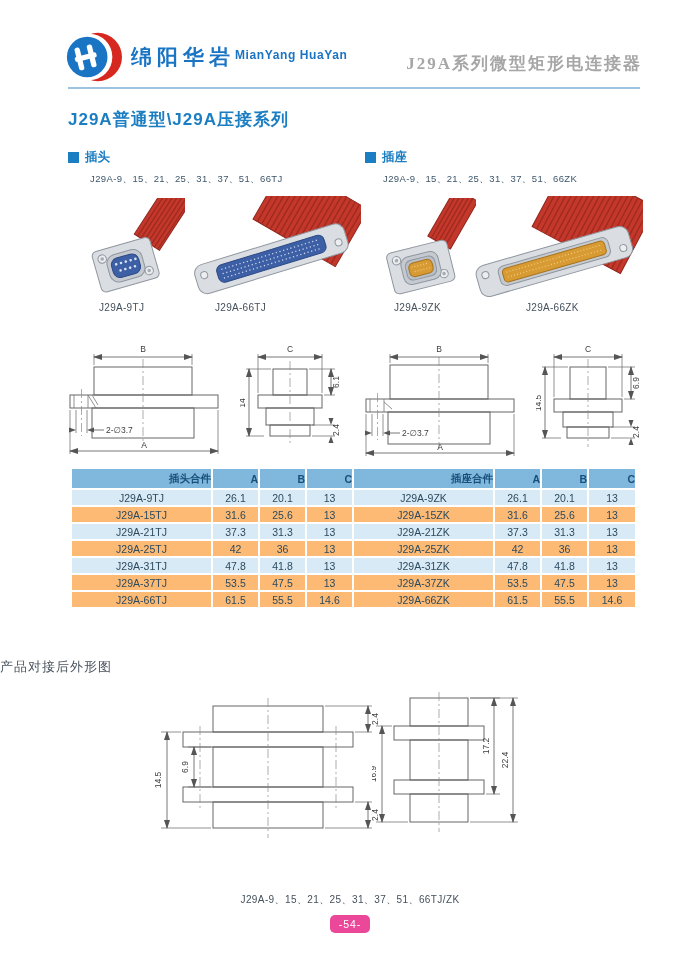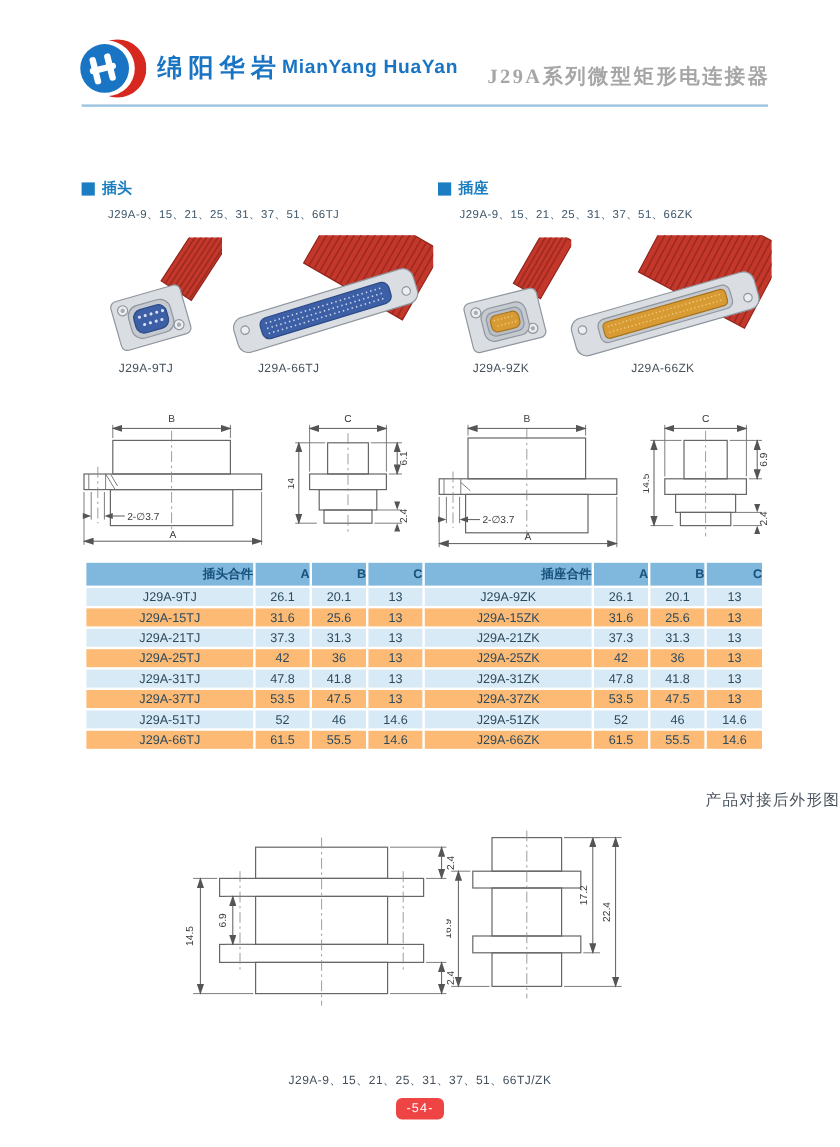--- a/index.html
+++ b/index.html
@@ -4,43 +4,43 @@
 <style>
   html,body{margin:0;padding:0;background:#fff;}
   .page{position:relative;width:700px;height:956px;background:#fff;overflow:hidden;
         font-family:"Liberation Sans",sans-serif;}
   .abs{position:absolute;}
 
   
   .logo-wrap{left:64px;top:30px;display:flex;align-items:center;gap:9px;}
   .logo-text{display:flex;flex-direction:row;line-height:1.05;}
   .logo-cn{font-size:21px;font-weight:bold;color:#1a74c4;letter-spacing:5px;}
-  .logo-en{font-size:16px;font-weight:bold;color:#1a74c4;letter-spacing:.6px;margin-top:3px;text-align:right;}
+  .logo-en{font-size:12px;font-weight:bold;color:#1a74c4;letter-spacing:.6px;margin-top:3px;text-align:right;}
   .doc-title{right:58px;top:52px;font-family:"Liberation Serif",serif;font-size:17px;
              font-weight:600;color:#a6a6a6;letter-spacing:2px;}
   .header-rule{left:68px;top:87px;width:572px;height:2px;background:#9cc4e0;}
 
   
   .section-title{left:68px;top:108px;font-size:17px;font-weight:bold;color:#1b7ec2;letter-spacing:1px;}
   .sub-label{display:flex;align-items:center;gap:6px;font-size:12.5px;font-weight:bold;color:#1b7ec2;}
   .sub-label .sq{width:11px;height:11px;background:#1b7ec2;}
   .models{font-size:9.5px;color:#3d566b;letter-spacing:.4px;}
   .prod-label{font-size:10px;color:#44505c;letter-spacing:.3px;}
 
   
   .spec-table{border-collapse:collapse;table-layout:fixed;width:565px;font-size:10.5px;}
   .spec-table th{background:#7fb7dd;color:#17507a;font-weight:bold;height:19px;border:2px solid #fff;padding:0;text-align:right;}
   .spec-table td{height:13px;text-align:center;color:#2c4a5e;border:2px solid #fff;padding:1px 0;}
   tr.light td{background:#d8eaf6;}
   tr.dark td{background:#fdba74;}
 
-  .mated-title{left:0;top:658px;width:700px;text-align:right;font-size:13px;color:#4a545e;letter-spacing:1px;}
+  .mated-title{left:0;top:658px;width:700px;text-align:left;font-size:13px;color:#4a545e;letter-spacing:1px;}
   .caption{left:0;top:857px;width:700px;text-align:center;font-size:10px;color:#44505c;letter-spacing:.4px;margin-top:36px;}
   .badge-row{left:0;top:914px;width:700px;text-align:center;}
-  .badge{display:inline-block;background:#ef4444;color:#fff;font-size:10.5px;
+  .badge{display:inline-block;background:#ec4899;color:#fff;font-size:10.5px;
          padding:3px 9px;border-radius:5px;letter-spacing:1px;}
 
   
   svg text.dim{font-size:8.5px;fill:#3c3c3c;font-family:"Liberation Sans",sans-serif;}
   svg .ln{stroke:#666;fill:none;stroke-width:1;}
   svg .thin{stroke:#777;fill:none;stroke-width:.8;}
   svg .cl{stroke:#8a8a8a;fill:none;stroke-width:.7;stroke-dasharray:9 3 2 3;}
   svg .dl{stroke:#555;fill:none;stroke-width:.8;}
   svg .arr{fill:#555;}
 </style>
@@ -61,20 +61,21 @@
       </g>
     </svg>
     <div class="logo-text">
       <span class="logo-cn">绵阳华岩</span>
       <span class="logo-en">MianYang HuaYan</span>
     </div>
   </div>
   <div class="abs doc-title">J29A系列微型矩形电连接器</div>
   <div class="abs header-rule"></div>
 
+  <div class="abs section-title">J29A普通型\J29A压接系列</div>
 
   <div class="abs sub-label" style="left:68px;top:149px;">
     <span class="sq"></span>
     <span>插头</span>
   </div>
   <div class="abs sub-label" style="left:365px;top:149px;">
     <span class="sq"></span>
     <span>插座</span>
   </div>
   <div class="abs models" style="left:90px;top:173px;">J29A-9、15、21、25、31、37、51、66TJ</div>
@@ -334,30 +335,20 @@
     <tr class="dark">
       <td>J29A-37TJ</td>
           <td>53.5</td>
           <td>47.5</td>
           <td>13</td>
           <td>J29A-37ZK</td>
           <td>53.5</td>
           <td>47.5</td>
           <td>13</td>
     </tr>
-    <tr class="light">
-      <td>J29A-51TJ</td>
-          <td>52</td>
-          <td>46</td>
-          <td>14.6</td>
-          <td>J29A-51ZK</td>
-          <td>52</td>
-          <td>46</td>
-          <td>14.6</td>
-    </tr>
     <tr class="dark">
       <td>J29A-66TJ</td>
           <td>61.5</td>
           <td>55.5</td>
           <td>14.6</td>
           <td>J29A-66ZK</td>
           <td>61.5</td>
           <td>55.5</td>
           <td>14.6</td>
     </tr>

